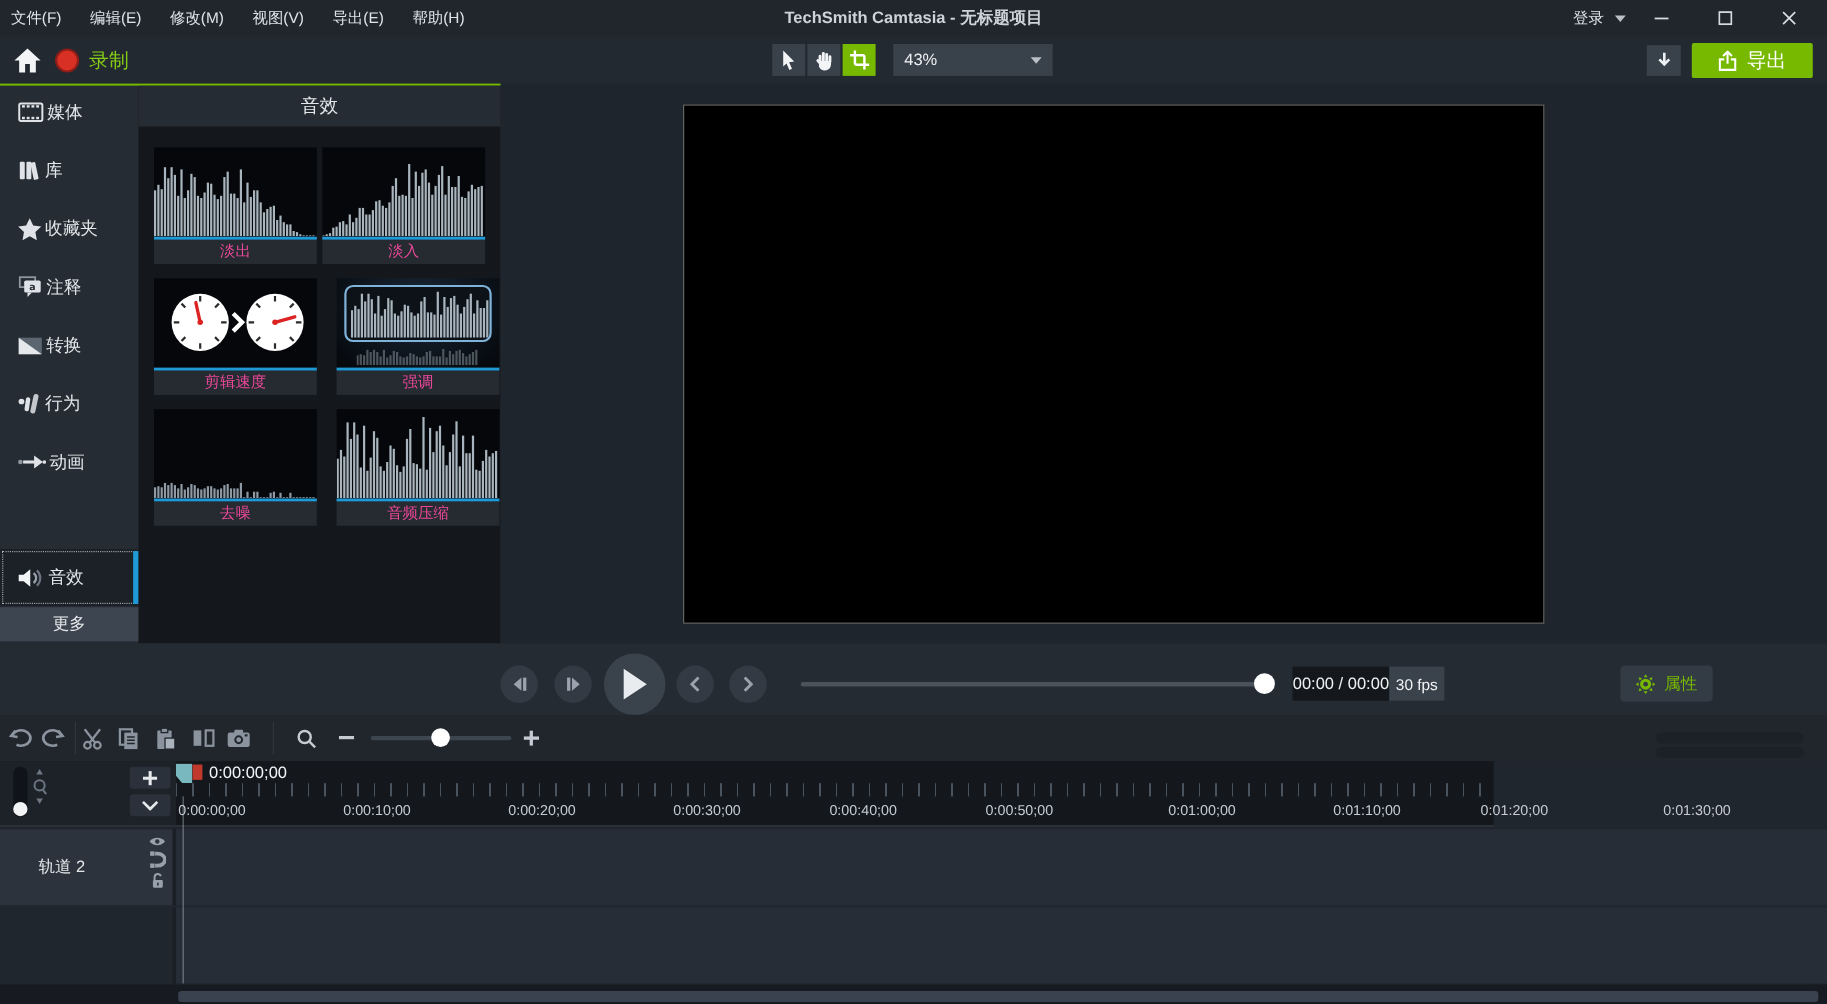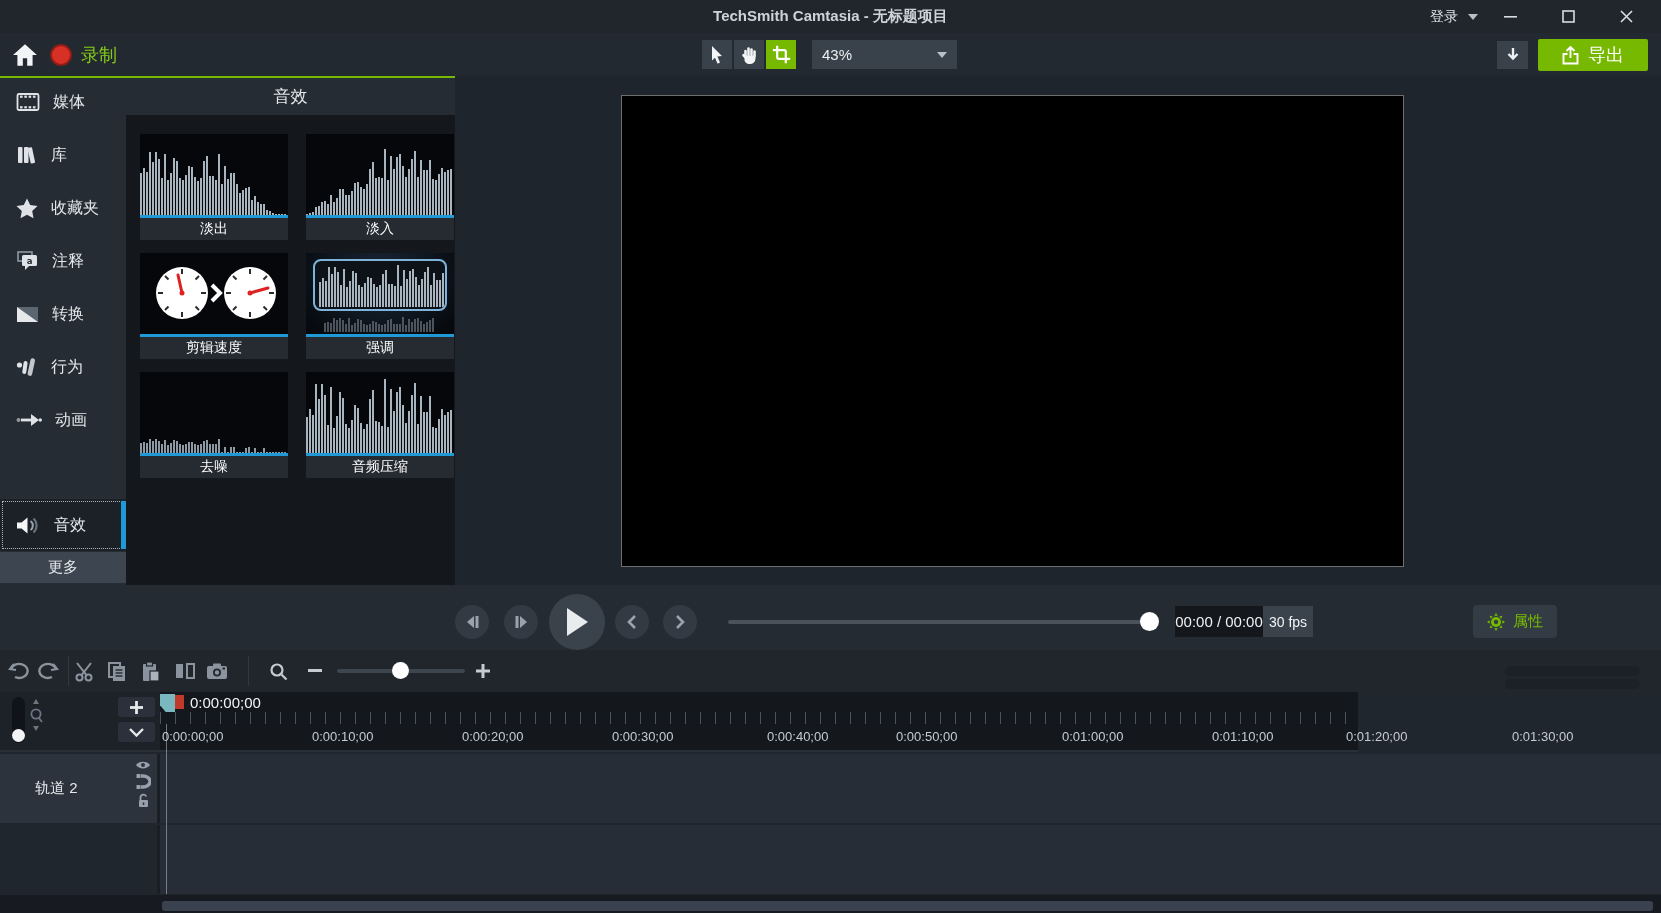--- a/index.html
+++ b/index.html
@@ -29,37 +29,37 @@
   .zoom-select { position:absolute; left:812px; top:7px; width:145px; height:29px; background:#39414b; display:flex; align-items:center;
     padding:0 10px; font-size:15px; color:#eef1f3; }
   .zoom-select .caret-down { margin-left:auto; }
   .dl-btn { position:absolute; left:1497px; top:8px; width:31px; height:28px; background:#39414b; display:flex; align-items:center; justify-content:center; }
   .export-btn { position:absolute; left:1538px; top:6px; width:110px; height:32px; background:#76b900; display:flex; align-items:center;
     justify-content:center; gap:9px; color:#fff; font-size:18px; border-radius:2px; }
   .green-line { position:absolute; left:0; top:76px; width:455px; height:2px; background:#76b900; }
 
   
   .sidebar { position:absolute; left:0; top:78px; width:126px; height:507px; background:#262c34; }
-  .side-item { position:absolute; left:0; width:126px; height:48px; display:flex; align-items:center; padding-left:16px; gap:13px; cursor:default; }
+  .side-item { position:absolute; left:0; width:126px; height:48px; display:flex; align-items:center; padding-left:16px; gap:3px; cursor:default; }
   .side-item .lbl { font-size:16px; color:#e3e7ea; }
   .side-item.selected { background:#1b2127; outline:1px dotted #aeb4ba; outline-offset:-3px; height:52px; }
   .side-item.selected::after { content:""; position:absolute; right:0; top:2px; bottom:2px; width:5px; background:#1f9ad6; }
   .more-row { position:absolute; left:0; top:474px; width:126px; height:31px; background:#3d4550; display:flex; align-items:center;
     justify-content:center; font-size:15px; color:#e6e9ec; }
 
   
   .panel { position:absolute; left:126px; top:78px; width:329px; height:507px; background:#14181d; }
   .panel-header { position:absolute; left:0; top:0; width:329px; height:37px; background:#262c34; display:flex; align-items:center;
     justify-content:center; font-size:17px; color:#e3e7ea; }
   .tile { position:absolute; width:148px; }
   .thumb { position:relative; width:148px; height:81px; background:#05070a; overflow:hidden; }
   .thumb svg.wave { position:absolute; bottom:0; left:0; }
   .blue-edge { width:148px; height:3px; background:#1f9ad6; }
   .tile-label { width:148px; height:22px; background:#262b32; display:flex; align-items:center; justify-content:center;
-    font-size:14px; color:#ffffff; }
+    font-size:14px; color:#ec4899; }
   .thumb.emph { background:radial-gradient(ellipse at 50% 30%, #1c2a3a 0%, #0a1017 70%, #05070a 100%); }
   .emph-box { position:absolute; left:7px; right:7px; top:6px; height:52px; border:2px solid #7fb3d9; border-radius:8px;
     background:#0d1218; overflow:hidden; }
   .emph-box svg.wave { position:absolute; bottom:2px; left:4px; }
   .emph-reflect { position:absolute; left:18px; right:18px; bottom:2px; height:15px; opacity:.5; overflow:hidden; }
 
   
   .stage { position:absolute; left:455px; top:78px; width:1206px; height:507px; background:#1f252d; }
   .canvas { position:absolute; left:166px; top:17px; width:783px; height:472px; background:#000; border:1px solid #6e6e6e; }
 
@@ -117,20 +117,28 @@
   svg { display:block; }
   .wave rect { fill:#a9b5be; }
   .wave.dim rect { fill:#8e99a3; }
 </style>
 </head>
 <body>
 
 <div id="app">
 
   <div class="titlebar">
+    <div class="menu-items">
+      <span class="menu-item">文件(F)</span>
+      <span class="menu-item">编辑(E)</span>
+      <span class="menu-item">修改(M)</span>
+      <span class="menu-item">视图(V)</span>
+      <span class="menu-item">导出(E)</span>
+      <span class="menu-item">帮助(H)</span>
+    </div>
     <div class="win-title">TechSmith Camtasia - 无标题项目</div>
     <div class="login-wrap">
       <span>登录</span>
       <span class="caret-down"></span>
     </div>
     <div class="winbtn" style="left:1487px">
       <svg width="13" height="13" viewBox="0 0 13 13">
           <rect x="0" y="6" width="13" height="1.6" fill="#d7dce1"></rect>
         </svg>
     </div>
@@ -359,21 +367,21 @@
             <rect x="135" y="65" width="2" height="1"></rect>
             <rect x="138" y="65" width="2" height="1"></rect>
             <rect x="141" y="65" width="2" height="1"></rect>
             <rect x="144" y="65" width="2" height="1"></rect>
           </svg>
       </div>
       <div class="blue-edge"></div>
       <div class="tile-label">淡出</div>
     </div>
 
-    <div class="tile" style="left:180px; top:56px">
+    <div class="tile" style="left:167px; top:56px">
       <div class="thumb">
         <svg class="wave" width="148" height="66">
             <rect x="0" y="65" width="2" height="1"></rect>
             <rect x="3" y="64" width="2" height="2"></rect>
             <rect x="6" y="63" width="2" height="3"></rect>
             <rect x="9" y="58" width="2" height="8"></rect>
             <rect x="12" y="57" width="2" height="9"></rect>
             <rect x="15" y="53" width="2" height="13"></rect>
             <rect x="18" y="52" width="2" height="14"></rect>
             <rect x="21" y="55" width="2" height="11"></rect>
@@ -861,21 +869,21 @@
       <div class="tickstrip"></div>
       <div class="playhead-head">
         <span class="ph-teal"></span>
         <span class="ph-red"></span>
         <span class="ph-time">0:00:00;00</span>
       </div>
       <span class="ruler-label" style="left:2px">0:00:00;00</span>
       <span class="ruler-label" style="left:152px">0:00:10;00</span>
       <span class="ruler-label" style="left:302px">0:00:20;00</span>
       <span class="ruler-label" style="left:452px">0:00:30;00</span>
-      <span class="ruler-label" style="left:607px">0:00:40;00</span>
+      <span class="ruler-label" style="left:594px">0:00:40;00</span>
       <span class="ruler-label" style="left:736px">0:00:50;00</span>
       <span class="ruler-label" style="left:902px">0:01:00;00</span>
       <span class="ruler-label" style="left:1052px">0:01:10;00</span>
       <span class="ruler-label" style="left:1186px">0:01:20;00</span>
       <span class="ruler-label" style="left:1352px">0:01:30;00</span>
     </div>
   </div>
 
   <div class="tracks">
     <div class="track-row" style="top:0px">

